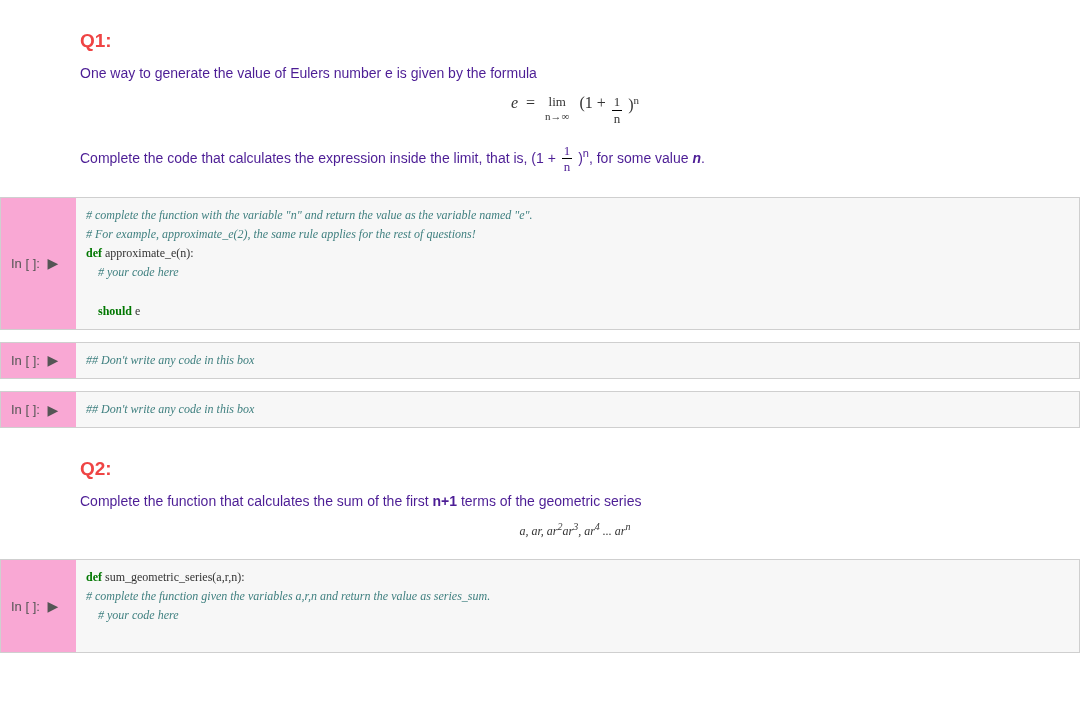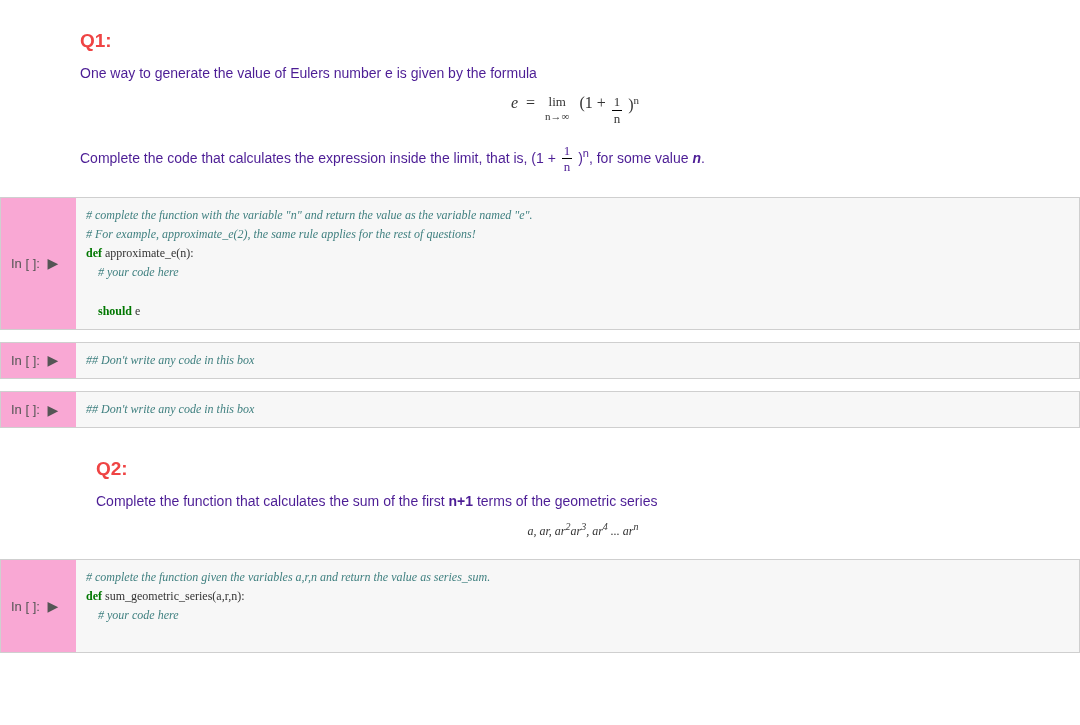--- a/index.html
+++ b/index.html
@@ -214,41 +214,41 @@
       <div class="cell-label-row">
         <span class="cell-label-text">In [  ]:</span>
         <span class="run-btn">▶</span>
       </div>
     </div>
     <div class="code-content">
       <div class="code-line comment">## Don't write any code in this box</div>
     </div>
   </div>
 
-  <div class="markdown-cell" style="margin-top:20px;margin-left:16px;">
+  <div class="markdown-cell" style="margin-top:20px;">
     <h2>Q2:</h2>
     <p>
       Complete the function that calculates the sum of the first <strong>n+1</strong> terms of the geometric series
     </p>
 
     <div class="geo-series">
       <span><em>a</em>, <em>ar</em>, <em>ar</em><sup>2</sup><em>ar</em><sup>3</sup>, <em>ar</em><sup>4</sup> ... <em>ar</em><sup>n</sup></span>
     </div>
 
   </div>
 
   <div class="code-cell">
     <div class="cell-label">
       <div class="cell-label-row">
         <span class="cell-label-text">In [  ]:</span>
         <span class="run-btn">▶</span>
       </div>
     </div>
     <div class="code-content">
+      <div class="code-line"><span class="kw">def</span> <span class="fn-name">sum_geometric_series</span>(<span class="param">a,r,n</span>):</div>
       <div class="code-line comment"># complete the function given the variables a,r,n and return the value as series_sum.</div>
-      <div class="code-line"><span class="kw">def</span> <span class="fn-name">sum_geometric_series</span>(<span class="param">a,r,n</span>):</div>
       <div class="code-line">&nbsp;&nbsp;&nbsp;&nbsp;<span class="comment"># your code here</span></div>
       <div class="code-line">&nbsp;</div>
 
     </div>
   </div>
 
 </div>
 
 </body></html>

